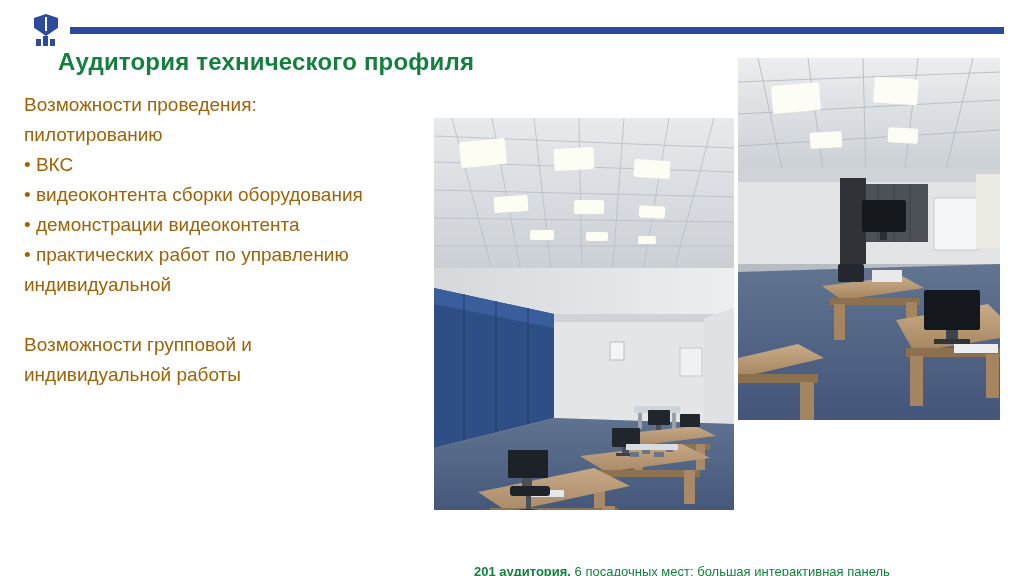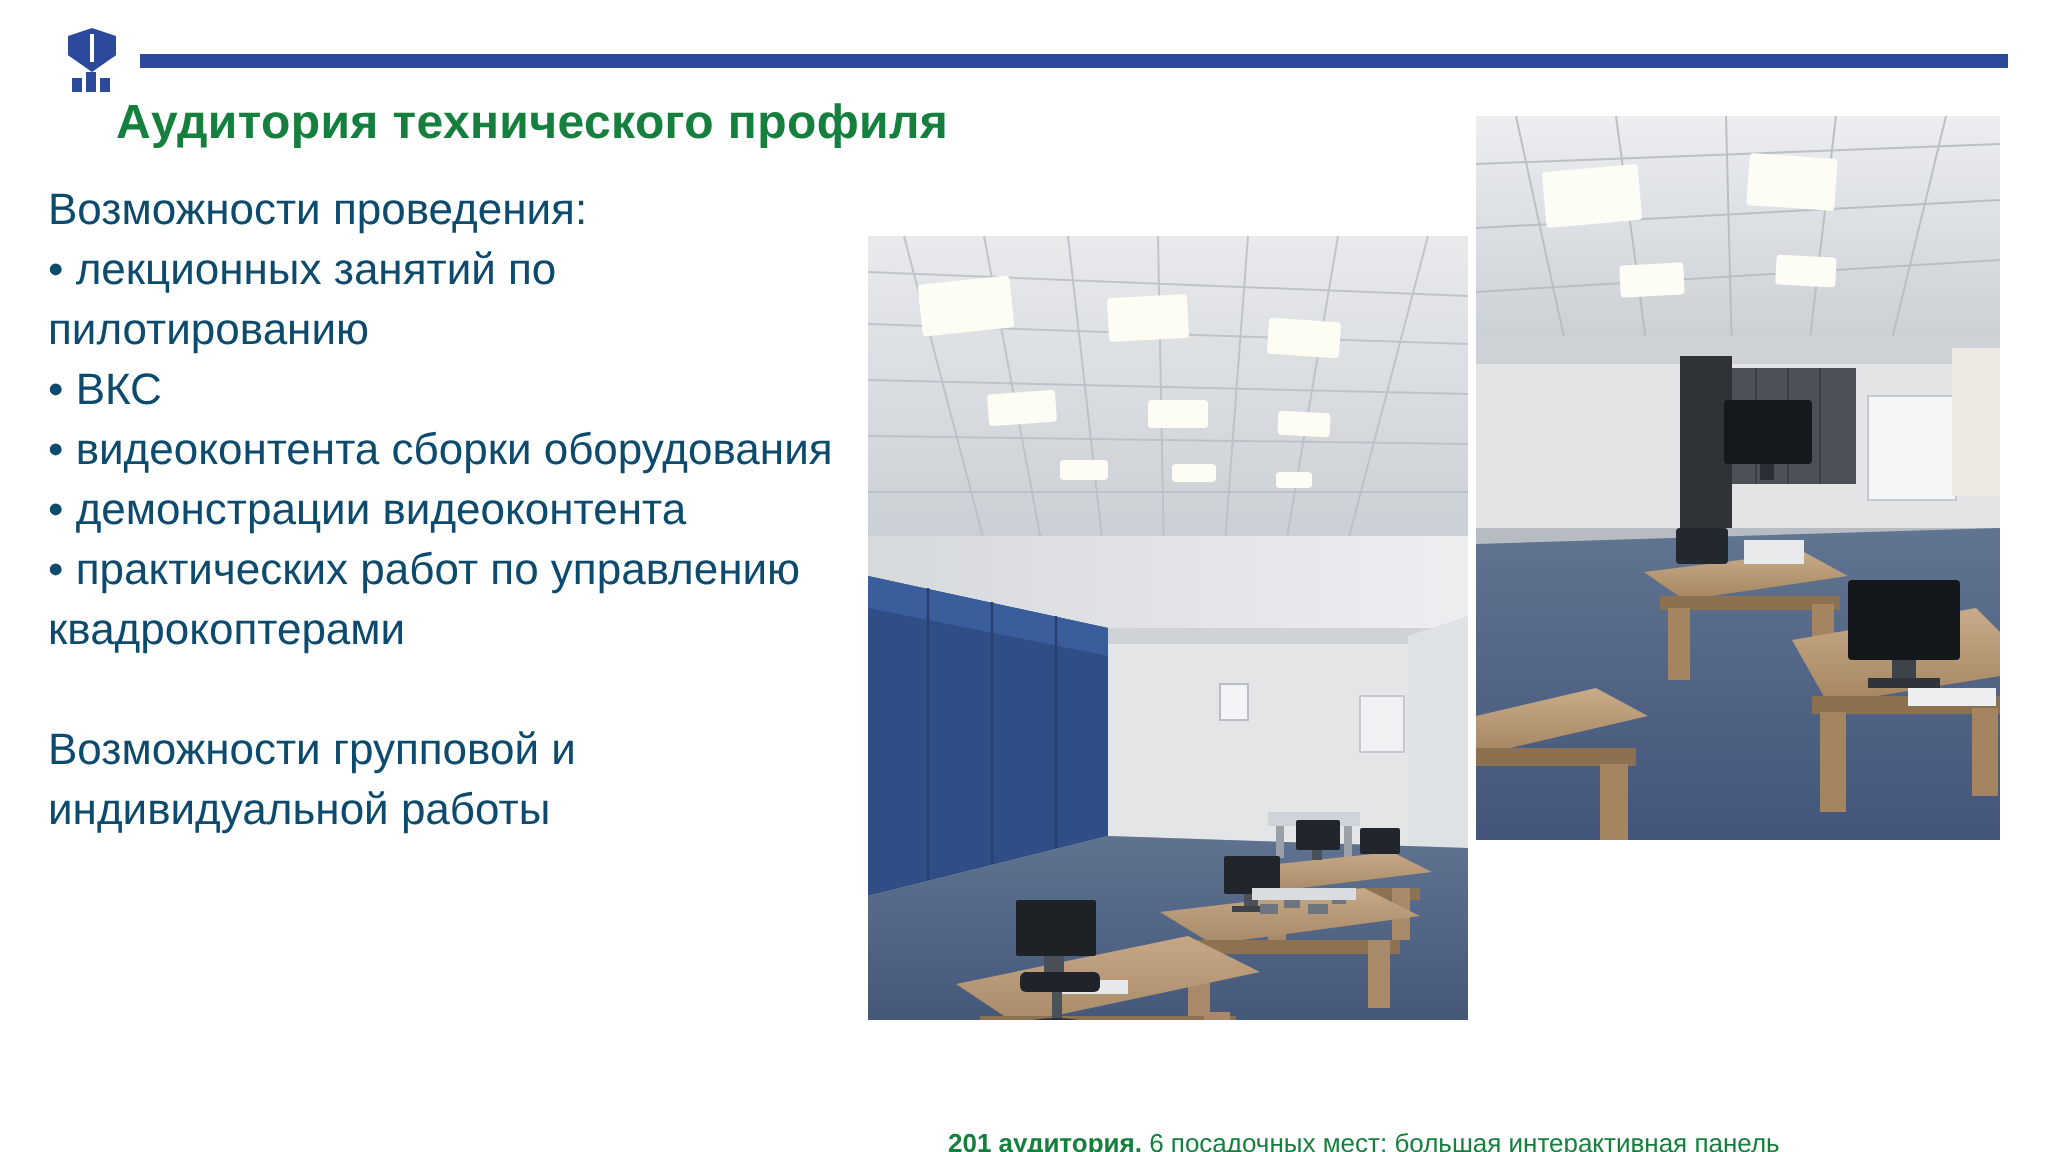--- a/index.html
+++ b/index.html
@@ -72,23 +72,23 @@
     color: #15803d;
     letter-spacing: 0.2px;
   }
 
   
   .body-text {
     position: absolute;
     left: 24px;
     top: 90px;
     width: 400px;
-    font-size: 22px;
+    font-size: 19px;
     line-height: 30px;
-    color: #0c4a6e;
+    color: #a16207;
   }
   .body-text p {
     margin: 0;
   }
   .body-text p.gap {
     height: 30px;
   }
 
   
   .photo {
@@ -135,27 +135,26 @@
     <div class="bar2"></div>
     <div class="bar3"></div>
   </div>
 
   <div class="header-bar"></div>
 
   <div class="slide-title">Аудитория технического профиля</div>
 
   <div class="body-text">
     <p>Возможности проведения:</p>
-    <p>• лекционных занятий по</p>
     <p>пилотированию</p>
     <p>• ВКС</p>
     <p>• видеоконтента сборки оборудования</p>
     <p>• демонстрации видеоконтента</p>
     <p>• практических работ по управлению</p>
-    <p>квадрокоптерами</p>
+    <p>индивидуальной</p>
     <p class="gap"></p>
     <p>Возможности групповой и</p>
     <p>индивидуальной  работы</p>
   </div>
 
   <div class="photo" id="photo-left">
     <svg class="inner" viewBox="0 0 300 392" preserveAspectRatio="none">
       <defs>
         <linearGradient id="ceilGrad" x1="0" y1="0" x2="0" y2="1">
           <stop offset="0%" stop-color="#e8eaec"></stop>

